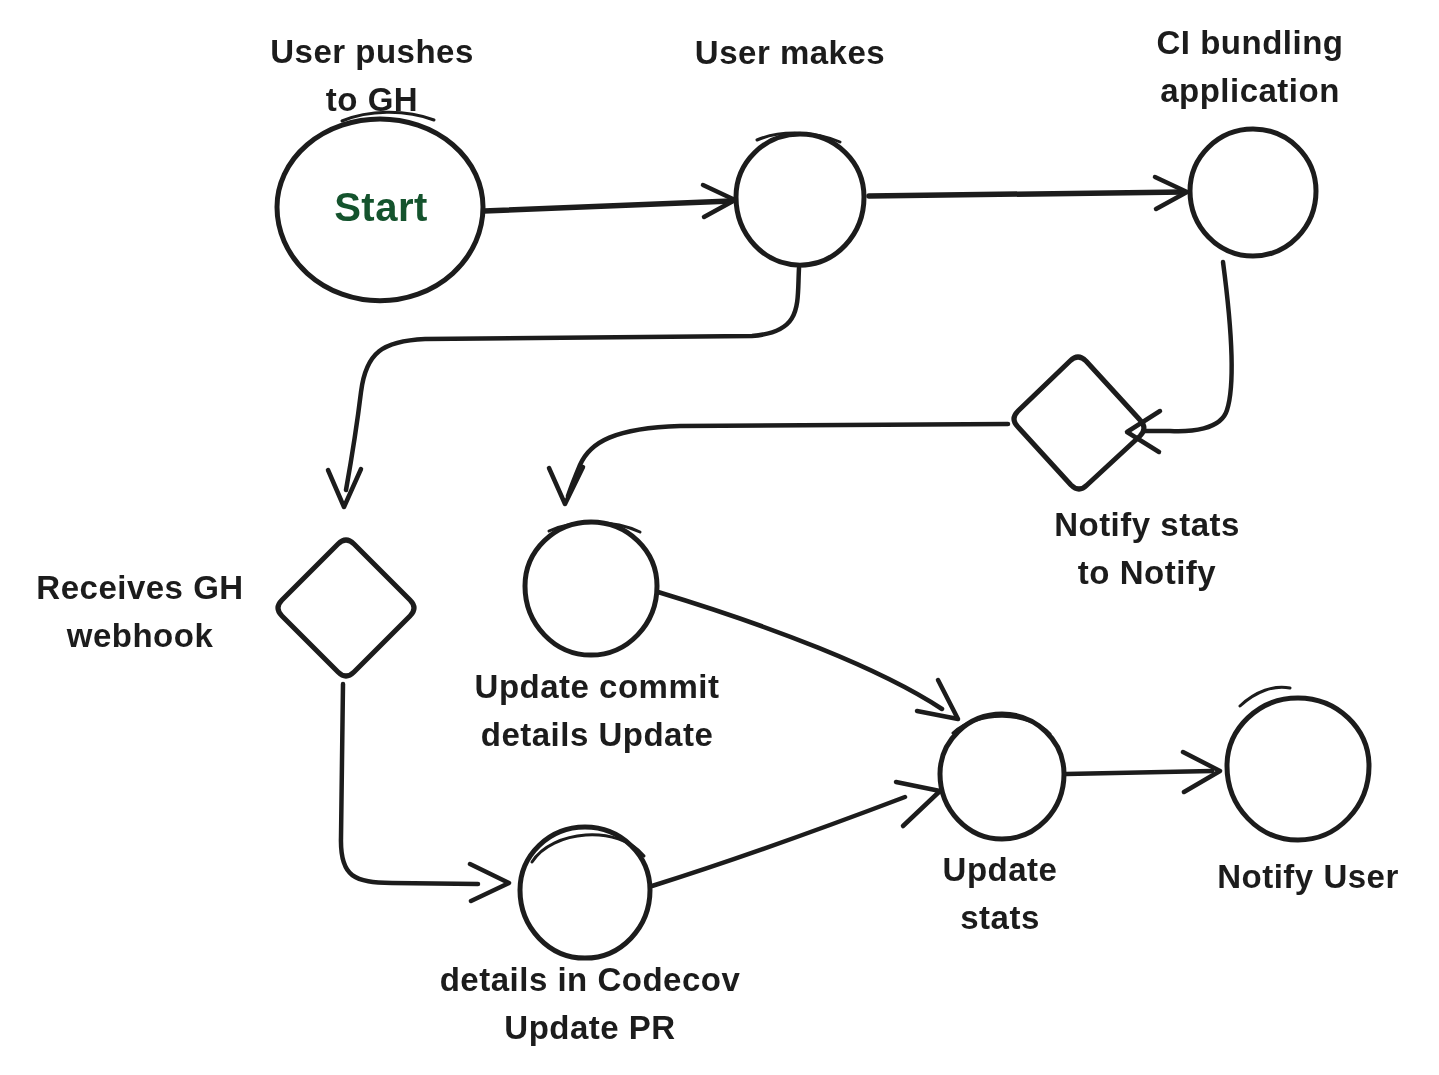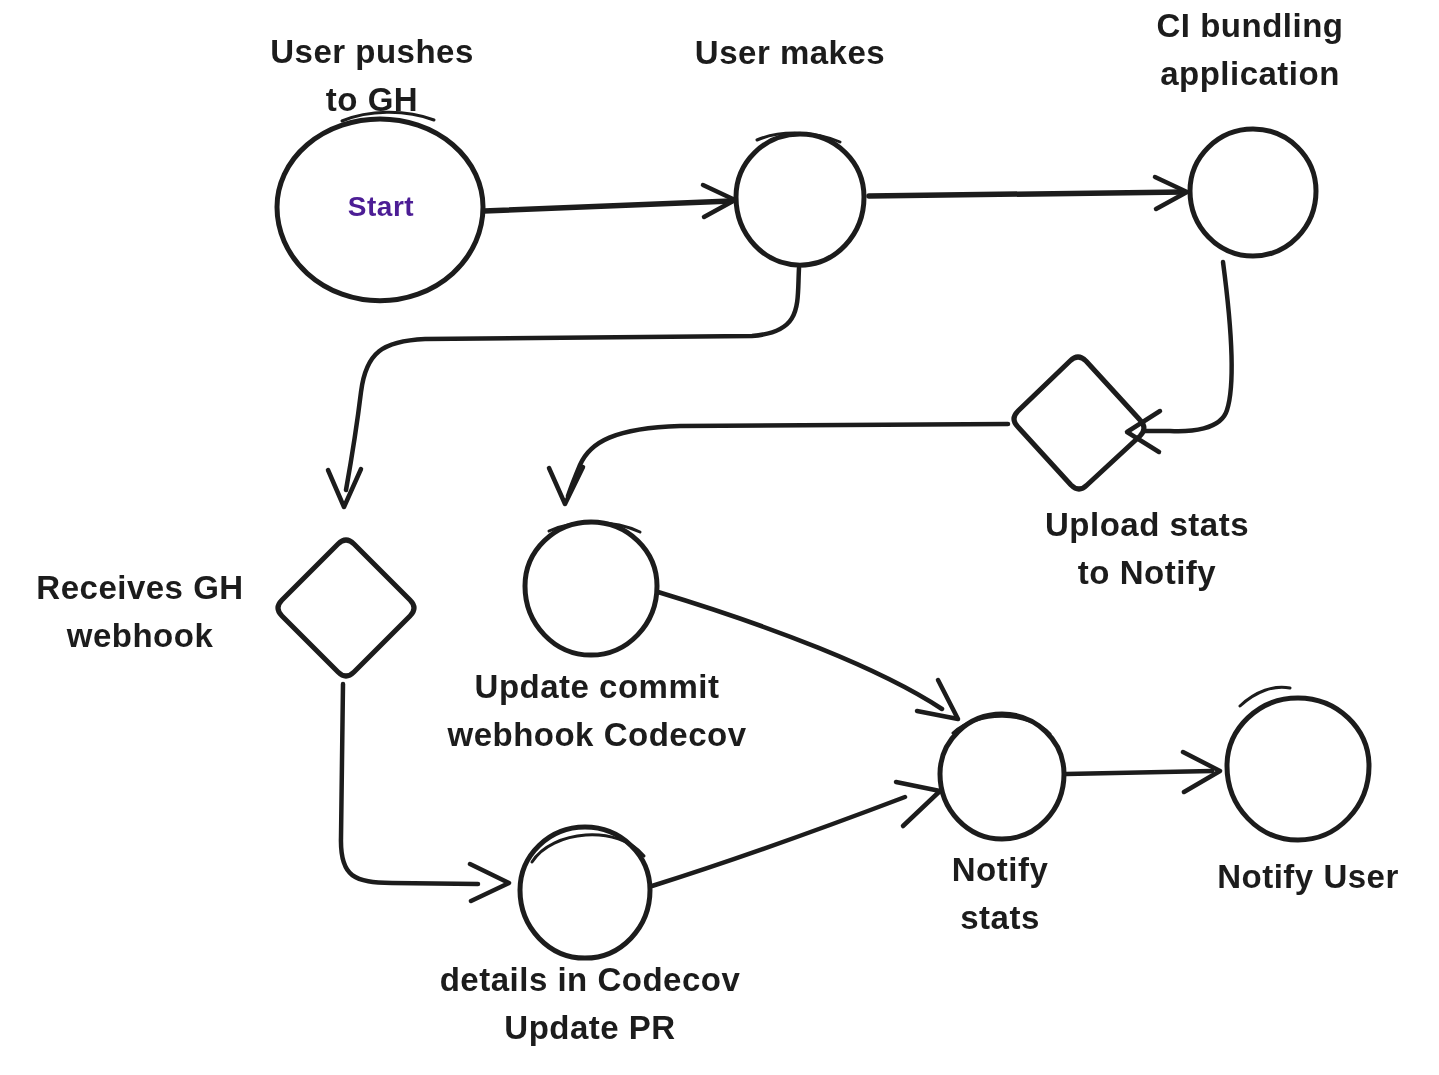--- a/index.html
+++ b/index.html
@@ -29,25 +29,25 @@
     font-weight: 600;
     letter-spacing: 0.5px;
     color: #1c1c1c;
     white-space: nowrap;
     pointer-events: none;
   }
   .node-inner-text {
     position: absolute;
     width: 240px;
     text-align: center;
-    font-size: 28px;
+    font-size: 40px;
     line-height: 48px;
     font-weight: 600;
     letter-spacing: 0.5px;
-    color: #4c1d95;
+    color: #14532d;
     white-space: nowrap;
     pointer-events: none;
   }
   .shape {
     fill: #ffffff;
     stroke: #1c1c1c;
     stroke-width: 5;
     stroke-linecap: round;
     stroke-linejoin: round;
   }
@@ -120,47 +120,47 @@
 
   <div class="node-label" style="left:192px; top:28px;">
     <div>User pushes</div>
     <div>to GH</div>
   </div>
 
   <div class="node-label" style="left:610px; top:29px;">
     <div>User makes</div>
   </div>
 
-  <div class="node-label" style="left:1070px; top:2px;">
+  <div class="node-label" style="left:1070px; top:19px;">
     <div>CI bundling</div>
     <div>application</div>
   </div>
 
   <div class="node-label" style="left:967px; top:501px;">
-    <div>Upload stats</div>
+    <div>Notify stats</div>
     <div>to Notify</div>
   </div>
 
   <div class="node-label" style="left:-40px; top:564px;">
     <div>Receives GH</div>
     <div>webhook</div>
   </div>
 
   <div class="node-label" style="left:417px; top:663px;">
     <div>Update commit</div>
-    <div>webhook Codecov</div>
+    <div>details Update</div>
   </div>
 
   <div class="node-label" style="left:410px; top:956px;">
     <div>details in Codecov</div>
     <div>Update PR</div>
   </div>
 
   <div class="node-label" style="left:820px; top:846px;">
-    <div>Notify</div>
+    <div>Update</div>
     <div>stats</div>
   </div>
 
   <div class="node-label" style="left:1128px; top:853px;">
     <div>Notify User</div>
   </div>
 
   <div class="node-inner-text" style="left:261px; top:183px;">Start</div>
 
 

